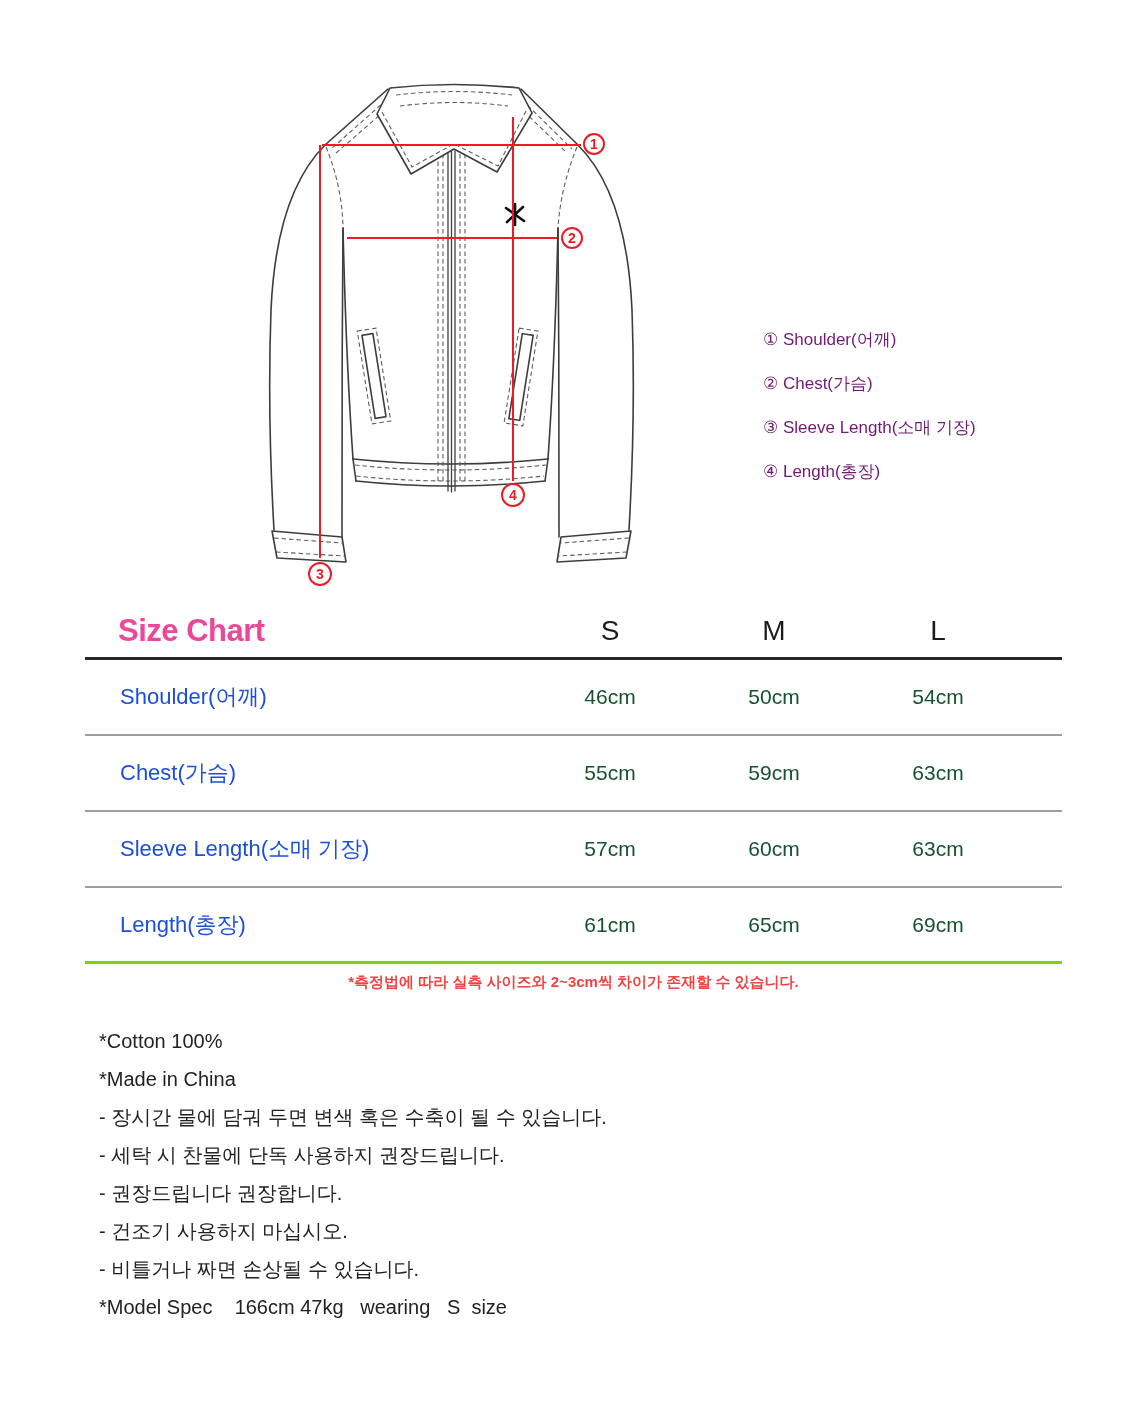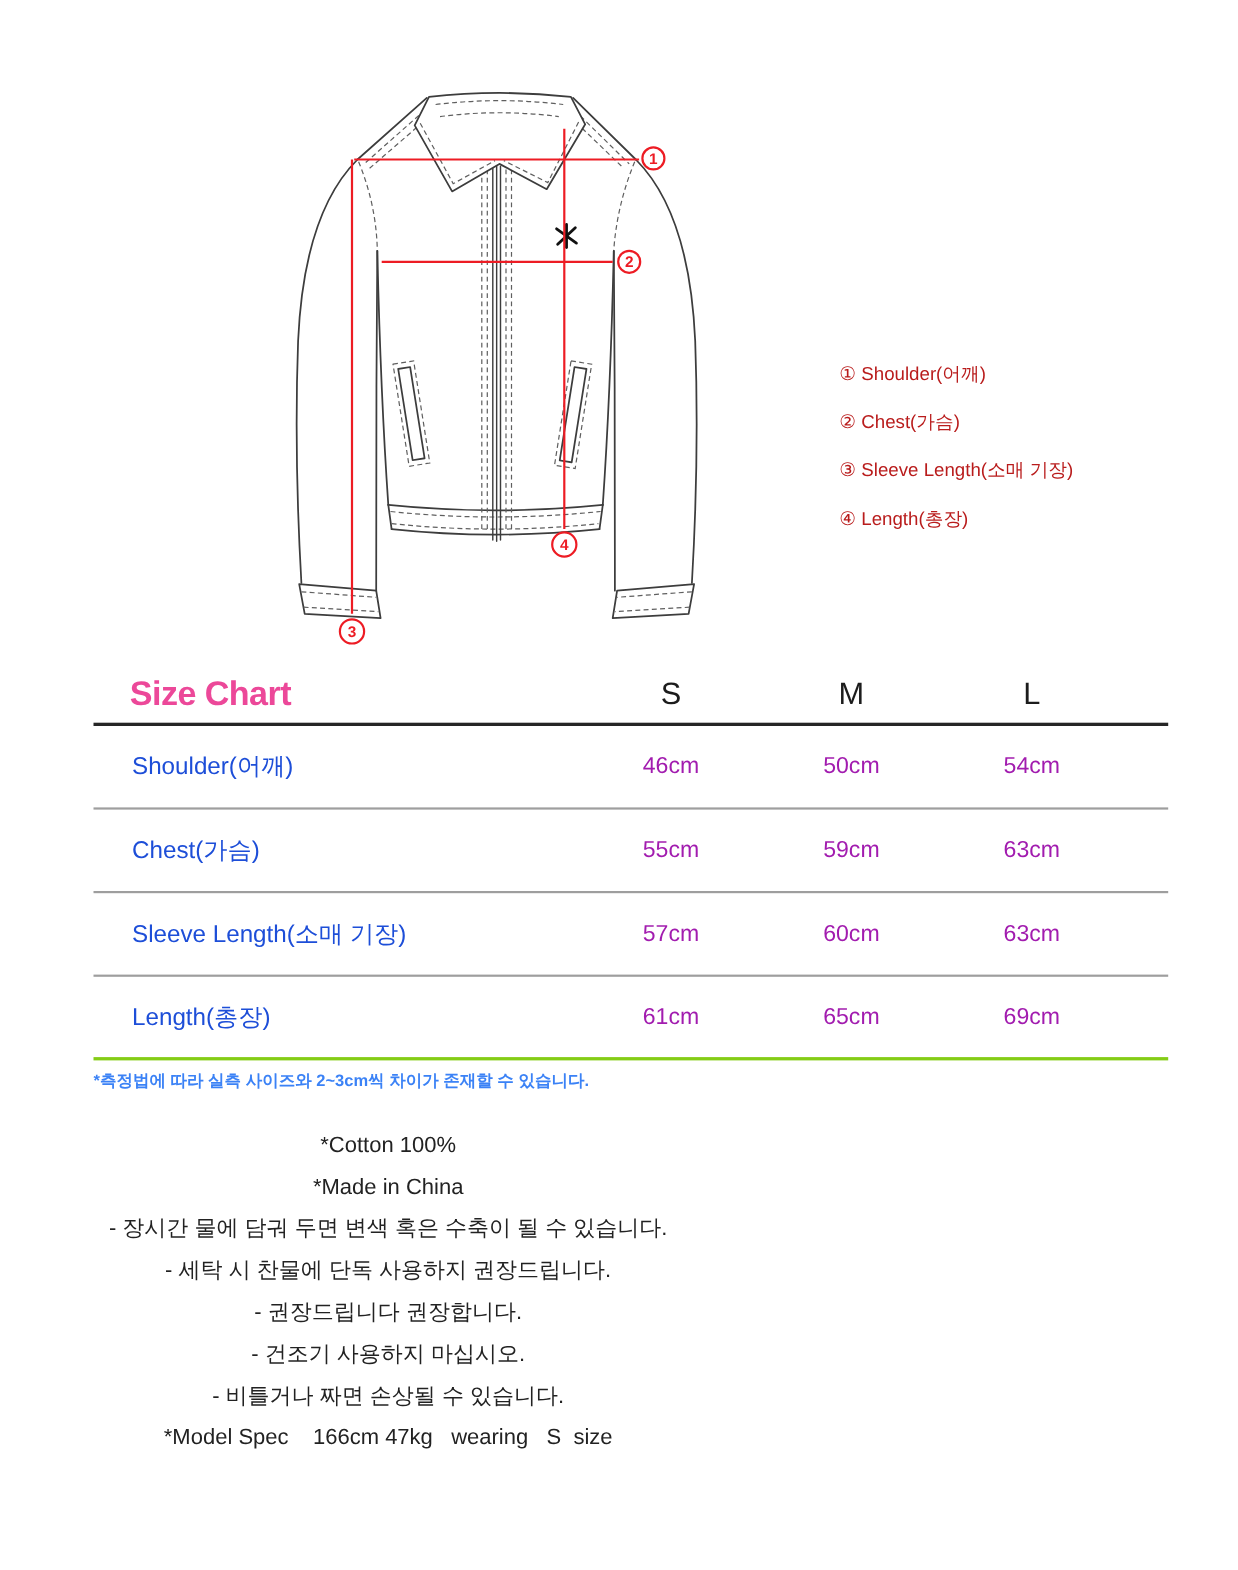--- a/index.html
+++ b/index.html
@@ -3,35 +3,35 @@
 <meta charset="utf-8">
 <style>
   * { margin:0; padding:0; box-sizing:border-box; }
   html,body { background:#fff; }
   body { font-family:"Liberation Sans", sans-serif; color:#222; }
   .page { position:relative; width:1125px; height:1427px; background:#fff; overflow:hidden; }
 
   svg.jacket { position:absolute; left:225px; top:78px; }
 
   .legend { position:absolute; left:763px; top:331px; }
-  .legend-item { font-size:17px; line-height:18px; margin-bottom:26px; color:#b91c1c; white-space:pre; }
+  .legend-item { font-size:17px; line-height:18px; margin-bottom:26px; color:#701a75; white-space:pre; }
 
   .size-chart { position:absolute; left:85px; top:604px; width:977px; }
   .sc-header { display:grid; grid-template-columns:443px 164px 164px 164px; align-items:center;
                height:56px; border-bottom:3px solid #262626; }
   .sc-title { font-size:31px; font-weight:700; color:#ec4899; padding-left:33px; letter-spacing:-0.5px; }
   .sc-col { font-size:28px; font-weight:400; color:#1c1c1c; text-align:center; }
   .sc-row { display:grid; grid-template-columns:443px 164px 164px 164px; align-items:center;
             height:76px; border-bottom:2px solid #9e9e9e; }
   .sc-row.last { border-bottom:3px solid #84cc16; }
   .sc-label { font-size:22px; color:#1d4ed8; padding-left:35px; }
-  .sc-val { font-size:21px; color:#a21caf; text-align:center; }
-  .footnote { margin-top:9px; text-align:left; font-size:15px; font-weight:700; color:#3b82f6; }
-
-  .notes { position:absolute; left:99px; top:1030px;text-align:center; }
+  .sc-val { font-size:21px; color:#14532d; text-align:center; }
+  .footnote { margin-top:9px; text-align:center; font-size:15px; font-weight:700; color:#ef4444; }
+
+  .notes { position:absolute; left:99px; top:1030px; }
   .note-line { font-size:20px; font-weight:500; line-height:22px; margin-bottom:16px; color:#222; white-space:pre; }
 
   .stroke { fill:none; stroke:#3d3d3d; stroke-width:1.6; stroke-linejoin:round; stroke-linecap:round; }
   .stitch { fill:none; stroke:#5f5f5f; stroke-width:1.1; stroke-dasharray:4.5 3; stroke-linecap:butt; }
   .redline { fill:none; stroke-width:2; }
   .redcirc { fill:#fff; stroke-width:2; }
   .rednum  { font-family:"Liberation Sans", sans-serif; font-size:14px; font-weight:700; text-anchor:middle; }
 </style>
 </head>
 <body>

